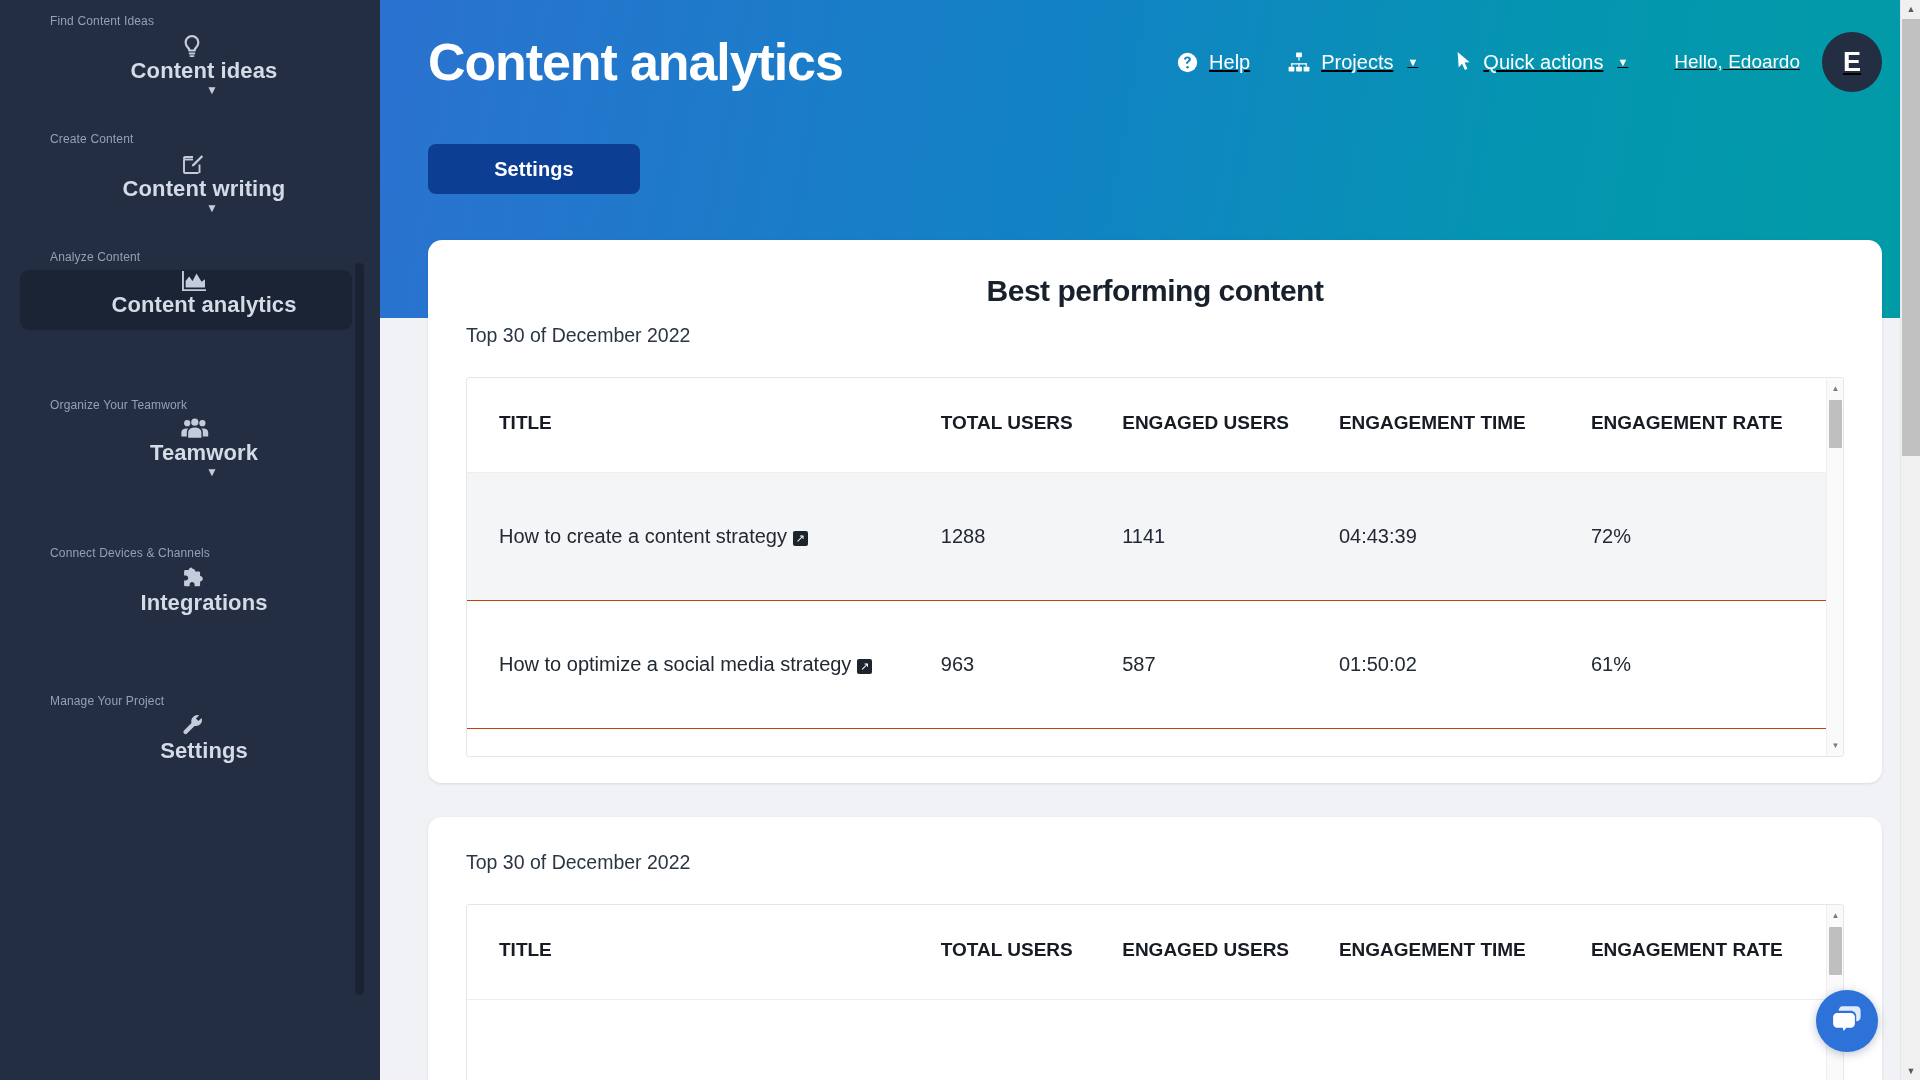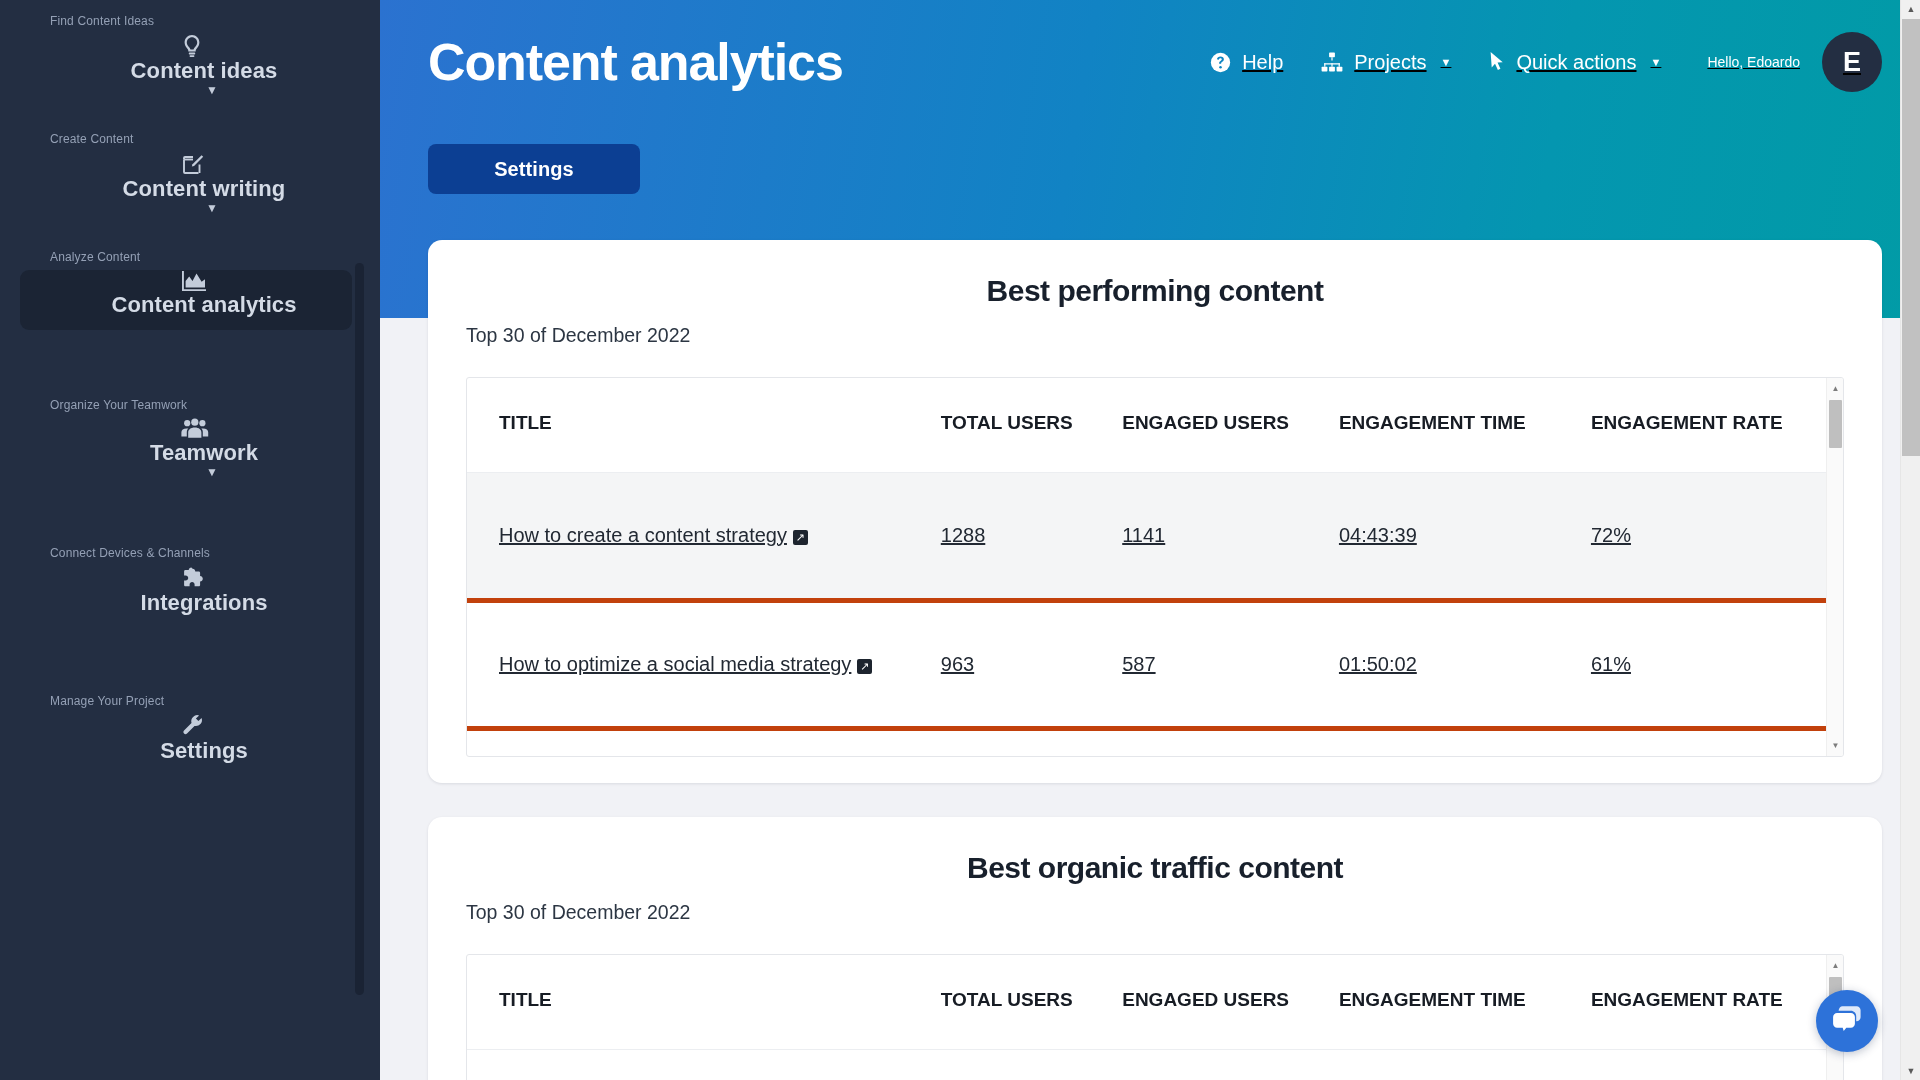--- a/index.html
+++ b/index.html
@@ -102,21 +102,21 @@
     display: flex; align-items: center;
     color: #fff;
     font-size: 20px;
     margin-left: 38px;
     white-space: nowrap;
     font-weight: 400;
   }
   .topnav-item .ti-icon { margin-right: 11px; display: flex; align-items: center; }
   .topnav-item .ti-caret { margin-left: 14px; font-size: 11px; }
   .hello {
-    color: #fff; font-size: 14px; margin-left: 46px; white-space: nowrap;
+    color: #fff; font-size: 19px; margin-left: 46px; white-space: nowrap;
   }
   .avatar {
     width: 60px; height: 60px; border-radius: 50%;
     background: #232e42;
     color: #fff;
     display: flex; align-items: center; justify-content: center;
     font-size: 27px; font-weight: 700;
     margin-left: 22px;
   }
   .settings-btn {
@@ -182,22 +182,21 @@
   th.c-tu { width: 180px; }
   th.c-eu { width: 215px; }
   th.c-et { width: 250px; }
   th.c-er { width: 250px; }
   td {
     font-size: 20px;
     color: #222933;
     padding: 18px 10px 18px 0;
     vertical-align: middle;
     line-height: 1.45;
-    border-bottom: 5px solid #c2410c;
-    text-decoration: underline;
+    border-bottom: 1px solid #c2410c;
   }
   td.c-title { padding-left: 32px; }
   tr.alt td { background: #f4f5f6; }
   tr.tall td { height: 128px; }
   .ext-icon {
     display: inline-block;
     width: 15px; height: 15px;
     background: #1d242e;
     color: #fff;
     border-radius: 2px;
@@ -442,21 +441,20 @@
           </table>
           <div class="t-sb">
             <div class="arrow up">▲</div>
             <div class="thumb"></div>
             <div class="arrow down">▼</div>
           </div>
         </div>
       </section>
 
       <section class="card">
-        <h2 class="card-title">Best organic traffic content</h2>
         <div class="card-sub">Top 30 of December 2022</div>
 
         <div class="tablewrap">
           <table>
             <thead>
               <tr>
                 <th class="c-title">TITLE</th>
                 <th class="c-tu">TOTAL USERS</th>
                 <th class="c-eu">ENGAGED USERS</th>
                 <th class="c-et">ENGAGEMENT TIME</th>

